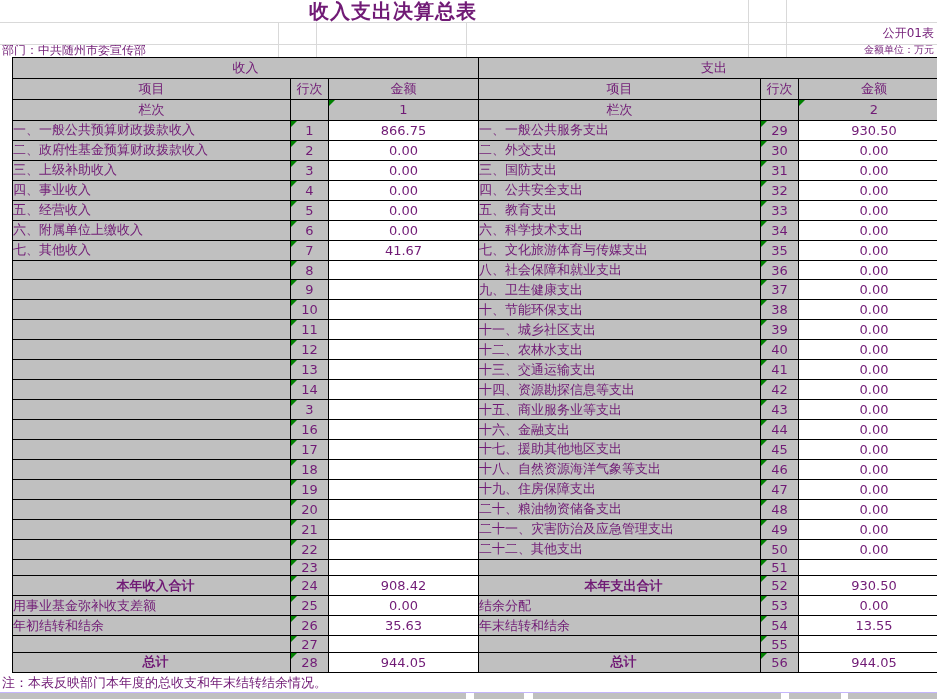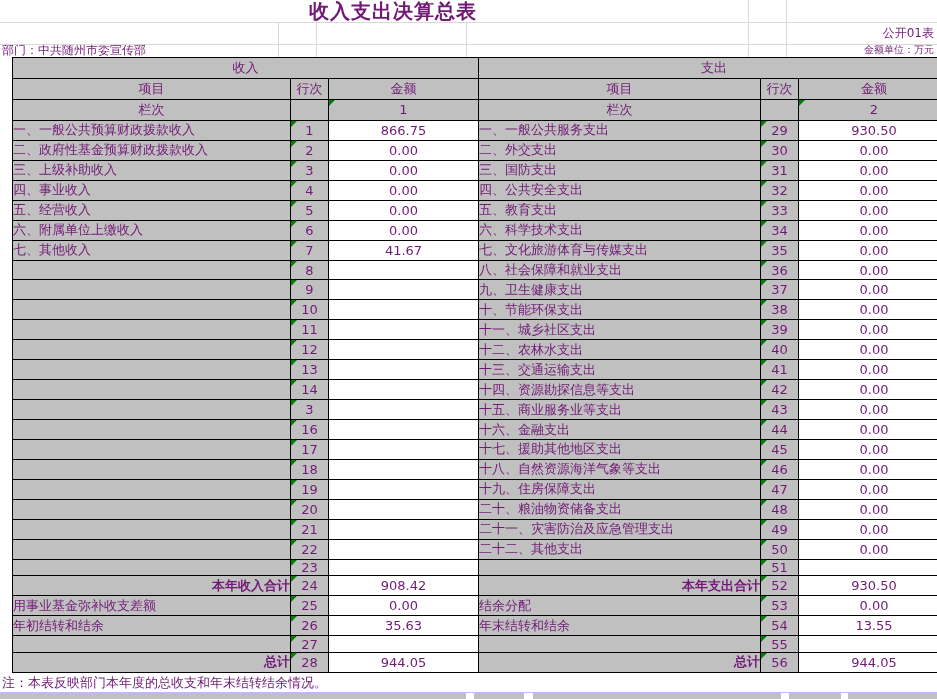--- a/index.html
+++ b/index.html
@@ -26,21 +26,21 @@
   }
   table.sheet td{
     border:1px solid #000; padding:0; overflow:hidden; white-space:nowrap;
     vertical-align:middle;
   }
   .h20{ height:20px; }
   .grey{ background:#c0c0c0; }
   td.sec{ text-align:center; }
   td.colhead{ text-align:center; }
   td.item{ text-align:left; padding-left:2px; }
-  td.item.total{ text-align:right; font-weight:bold; padding-left:8px; }
+  td.item.total{ text-align:center; font-weight:bold; padding-left:8px; }
   td.line{ text-align:center; position:relative; }
   td.amt{ background:#ffffff; text-align:center; padding-right:4px; }
   td.amt-head{ text-align:center; position:relative; }
   .trimark{
     position:absolute; left:0; top:0; width:0; height:0;
     border-top:6px solid #008000; border-right:6px solid transparent;
   }
 
   
   .footnote{

